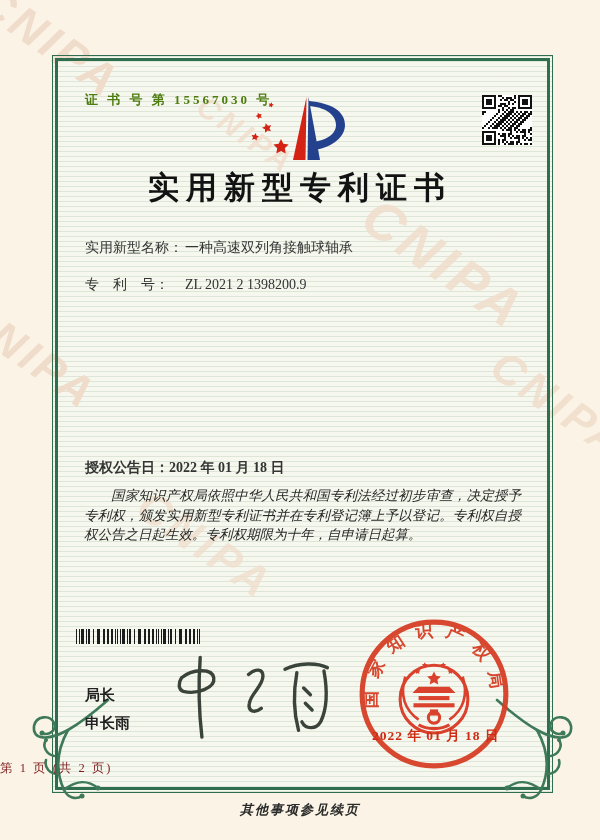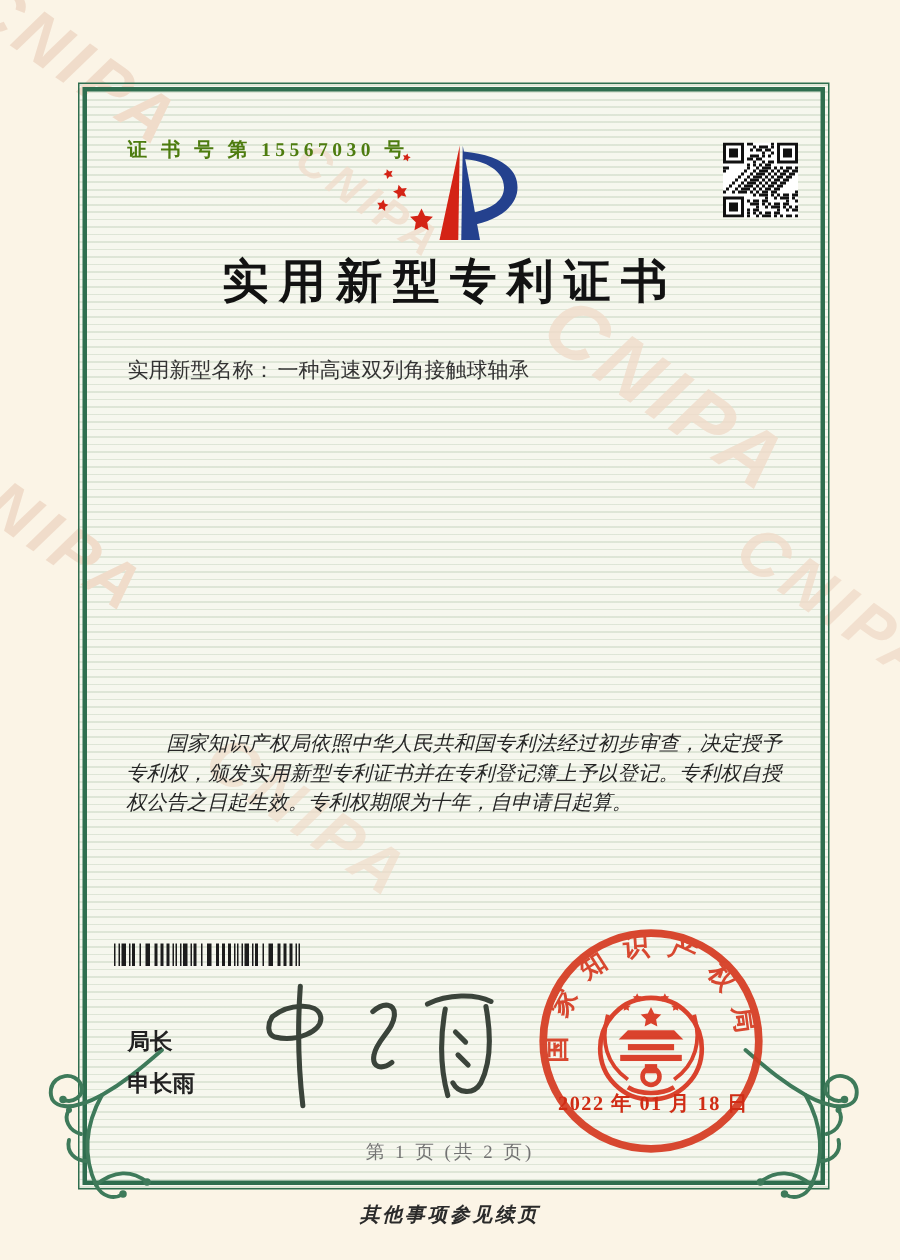--- a/index.html
+++ b/index.html
@@ -53,21 +53,21 @@
 
   .officer{left:85px;top:681px;font-size:15px;font-weight:bold;color:#222;
            font-family:"Liberation Sans",sans-serif;line-height:28px;}
   .sig{left:168px;top:650px;}
 
   .seal-wrap{left:357px;top:617px;width:154px;height:154px;}
   .seal-text{font-size:17px;letter-spacing:11px;fill:#d63b22;font-weight:bold;}
   .seal-date{left:372px;top:727px;font-size:13.5px;font-weight:bold;color:#d02c15;
              letter-spacing:1px;white-space:nowrap;}
 
-  .pageno{left:0;right:0;top:760px;text-align:center;font-size:12.5px;color:#737373;letter-spacing:2px;}
+  .pageno{left:0;right:0;top:760px;font-size:12.5px;color:#7f1d1d;letter-spacing:2px;}
   .note{left:0;right:0;top:801px;text-align:center;font-size:13px;color:#2a2a2a;
         font-style:italic;font-weight:600;letter-spacing:2px;}
 </style>
 </head>
 <body>
 
 <div class="layer paper"></div>
 
 <div class="wm wm1">CNIPA</div>
 <div class="wm wm2">CNIPA</div>
@@ -340,23 +340,27 @@
       <rect x="4" y="40" width="6" height="6"></rect>
     </g>
 </svg>
 
 <div class="layer content title">实用新型专利证书</div>
 
 <div class="layer content fields">
   <div class="frow">
     <span class="flabel">实用新型名称：</span><span>一种高速双列角接触球轴承</span>
   </div>
+  <div class="frow">
+    <span class="flabel">专　利　号：</span><span>ZL 2021 2 1398200.9</span>
+  </div>
 </div>
 
 <div class="layer content grant">
+  <span><span>授权公告日：</span><span>2022 年 01 月 18 日</span></span>
 </div>
 
 <div class="layer content paras">
   <p>国家知识产权局依照中华人民共和国专利法经过初步审查，决定授予专利权，颁发实用新型专利证书并在专利登记簿上予以登记。专利权自授权公告之日起生效。专利权期限为十年，自申请日起算。</p>
 </div>
 
 <div class="layer content barcode" id="barcode"><span style="width: 1px; margin-right: 2px;"></span><span style="width: 1px; margin-right: 1px;"></span><span style="width: 3px; margin-right: 2px;"></span><span style="width: 1px; margin-right: 1px;"></span><span style="width: 2px; margin-right: 3px;"></span><span style="width: 1px; margin-right: 3px;"></span><span style="width: 3px; margin-right: 3px;"></span><span style="width: 2px; margin-right: 2px;"></span><span style="width: 2px; margin-right: 2px;"></span><span style="width: 2px; margin-right: 2px;"></span><span style="width: 1px; margin-right: 1px;"></span><span style="width: 1px; margin-right: 2px;"></span><span style="width: 1px; margin-right: 1px;"></span><span style="width: 3px; margin-right: 2px;"></span><span style="width: 1px; margin-right: 1px;"></span><span style="width: 2px; margin-right: 3px;"></span><span style="width: 1px; margin-right: 3px;"></span><span style="width: 3px; margin-right: 3px;"></span><span style="width: 2px; margin-right: 2px;"></span><span style="width: 2px; margin-right: 2px;"></span><span style="width: 2px; margin-right: 2px;"></span><span style="width: 1px; margin-right: 1px;"></span><span style="width: 1px; margin-right: 2px;"></span><span style="width: 1px; margin-right: 1px;"></span><span style="width: 3px; margin-right: 2px;"></span><span style="width: 1px; margin-right: 1px;"></span><span style="width: 2px; margin-right: 3px;"></span><span style="width: 1px; margin-right: 3px;"></span><span style="width: 3px; margin-right: 3px;"></span><span style="width: 2px; margin-right: 2px;"></span><span style="width: 2px; margin-right: 2px;"></span><span style="width: 2px; margin-right: 2px;"></span><span style="width: 1px; margin-right: 1px;"></span><span style="width: 1px; margin-right: 2px;"></span></div>
 
 <div class="layer content officer">
   <div>局长</div>

